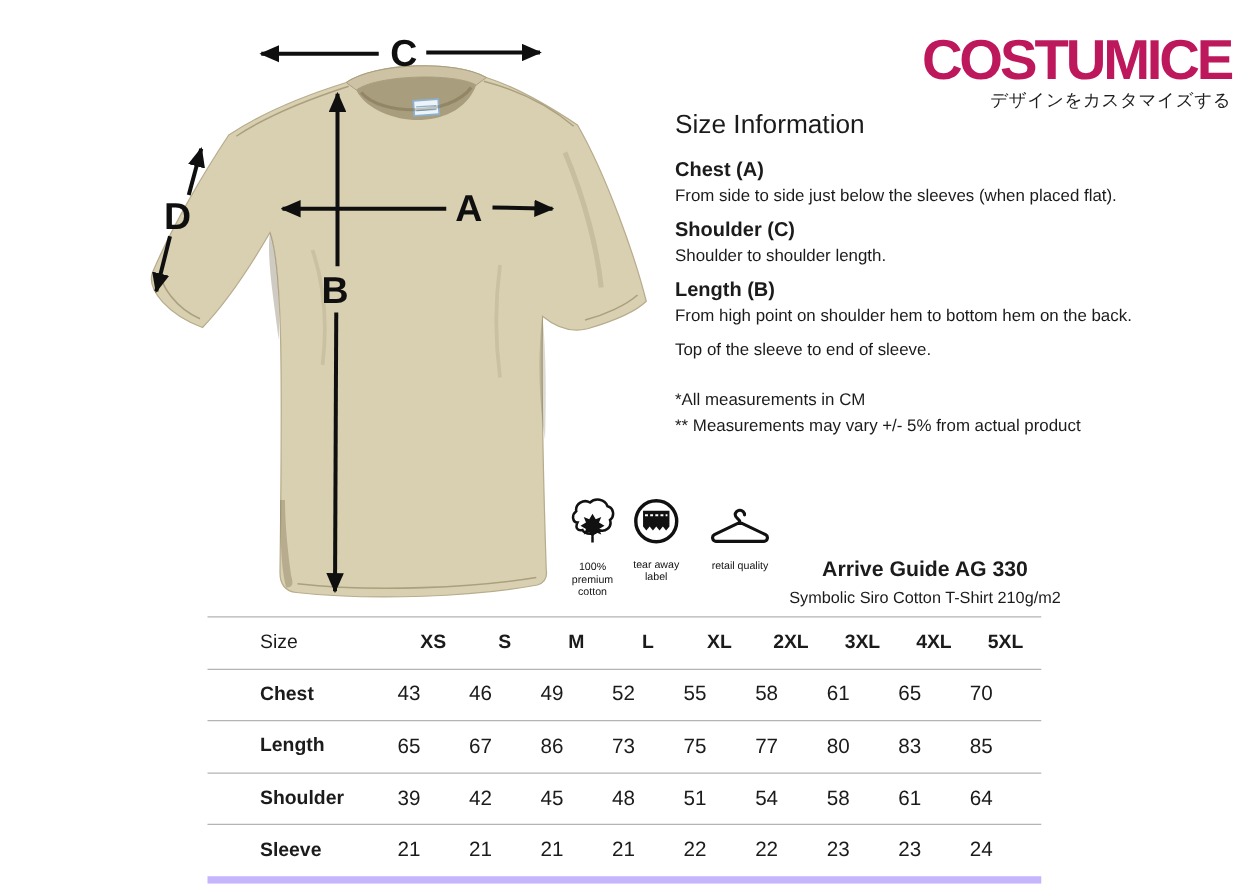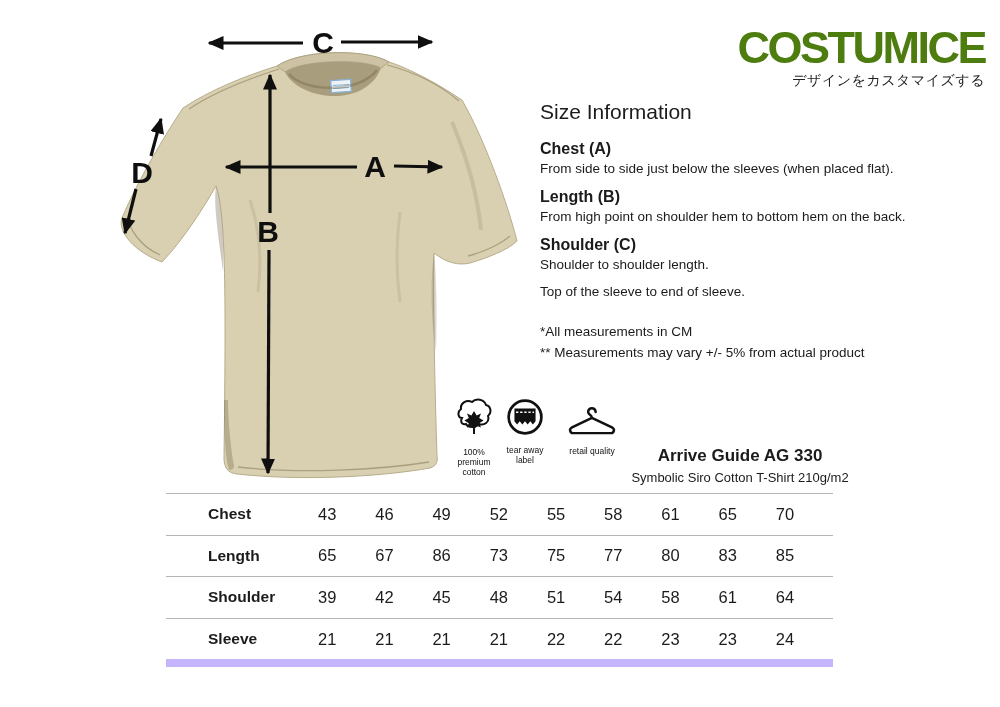--- a/index.html
+++ b/index.html
@@ -2,24 +2,24 @@
 <html style="--shirt-color: #d9d0b2; --collar-color: #cdc3a4; --interior-color: #a89d7c; --collar-label-color: #8ab1d1;"><head>
 <meta charset="utf-8">
 <style>
   html,body{margin:0;padding:0;background:#fff;}
   .canvas{
     position:relative;width:1000px;height:707px;background:#ffffff;overflow:hidden;
     font-family:"Liberation Sans",sans-serif;color:#1b1b1b;
   }
   
   .brand{position:absolute;top:25px;right:15px;text-align:right;}
-  .brand-name{font-size:45px;font-weight:bold;letter-spacing:-2.5px;line-height:1;color:#4d7c0f;}
+  .brand-name{font-size:45px;font-weight:bold;letter-spacing:-2.5px;line-height:1;color:#be185d;}
   .brand-tagline{font-size:14px;margin-top:2px;letter-spacing:.5px;color:#1e1e1e;}
   
-  .size-info{position:absolute;left:540px;top:100px;width:430px;}
+  .size-info{position:absolute;left:540px;top:88px;width:430px;}
   .si-title{font-size:21px;font-weight:400;margin-bottom:16px;}
   .si-section{margin-bottom:12px;}
   .si-heading{font-size:16px;font-weight:bold;margin-bottom:3px;}
   .si-desc{font-size:13.5px;}
   .si-notes{margin-top:22px;font-size:13.5px;line-height:21px;}
   
   .features{position:absolute;left:450px;top:398px;display:flex;align-items:flex-start;}
   .feature{display:flex;flex-direction:column;align-items:center;}
   .feature-cotton{width:48px;}
   .feature-tearaway{width:50px;margin-left:2px;}
@@ -131,26 +131,26 @@
   </div>
 
   <div class="size-info">
     <div class="si-title">Size Information</div>
 
     <div class="si-section">
       <div class="si-heading">Chest (A)</div>
       <div class="si-desc">From side to side just below the sleeves (when placed flat).</div>
     </div>
     <div class="si-section">
+      <div class="si-heading">Shoulder (C)</div>
+      <div class="si-desc">Shoulder to shoulder length.</div>
+    </div>
+    <div class="si-section">
       <div class="si-heading">Length (B)</div>
       <div class="si-desc">From high point on shoulder hem to bottom hem on the back.</div>
-    </div>
-    <div class="si-section">
-      <div class="si-heading">Shoulder (C)</div>
-      <div class="si-desc">Shoulder to shoulder length.</div>
     </div>
     <div class="si-section">
       <div class="si-desc">Top of the sleeve to end of sleeve.</div>
     </div>
 
     <div class="si-notes">
       <div>*All measurements in CM</div>
       <div>** Measurements may vary +/- 5% from actual product</div>
     </div>
   </div>
@@ -202,20 +202,32 @@
     </div>
   </div>
 
   <div class="product">
     <div class="product-name">Arrive Guide AG 330</div>
     <div class="product-subtitle">Symbolic Siro Cotton T-Shirt 210g/m2</div>
   </div>
 
   <div class="size-table" id="size-table">
       <div class="t-row">
+        <div class="t-label corner">Size</div>
+        <div class="t-head">XS</div>
+        <div class="t-head">S</div>
+        <div class="t-head">M</div>
+        <div class="t-head">L</div>
+        <div class="t-head">XL</div>
+        <div class="t-head">2XL</div>
+        <div class="t-head">3XL</div>
+        <div class="t-head">4XL</div>
+        <div class="t-head">5XL</div>
+      </div>
+      <div class="t-row">
         <div class="t-label">Chest</div>
         <div class="t-cell">43</div>
         <div class="t-cell">46</div>
         <div class="t-cell">49</div>
         <div class="t-cell">52</div>
         <div class="t-cell">55</div>
         <div class="t-cell">58</div>
         <div class="t-cell">61</div>
         <div class="t-cell">65</div>
         <div class="t-cell">70</div>

